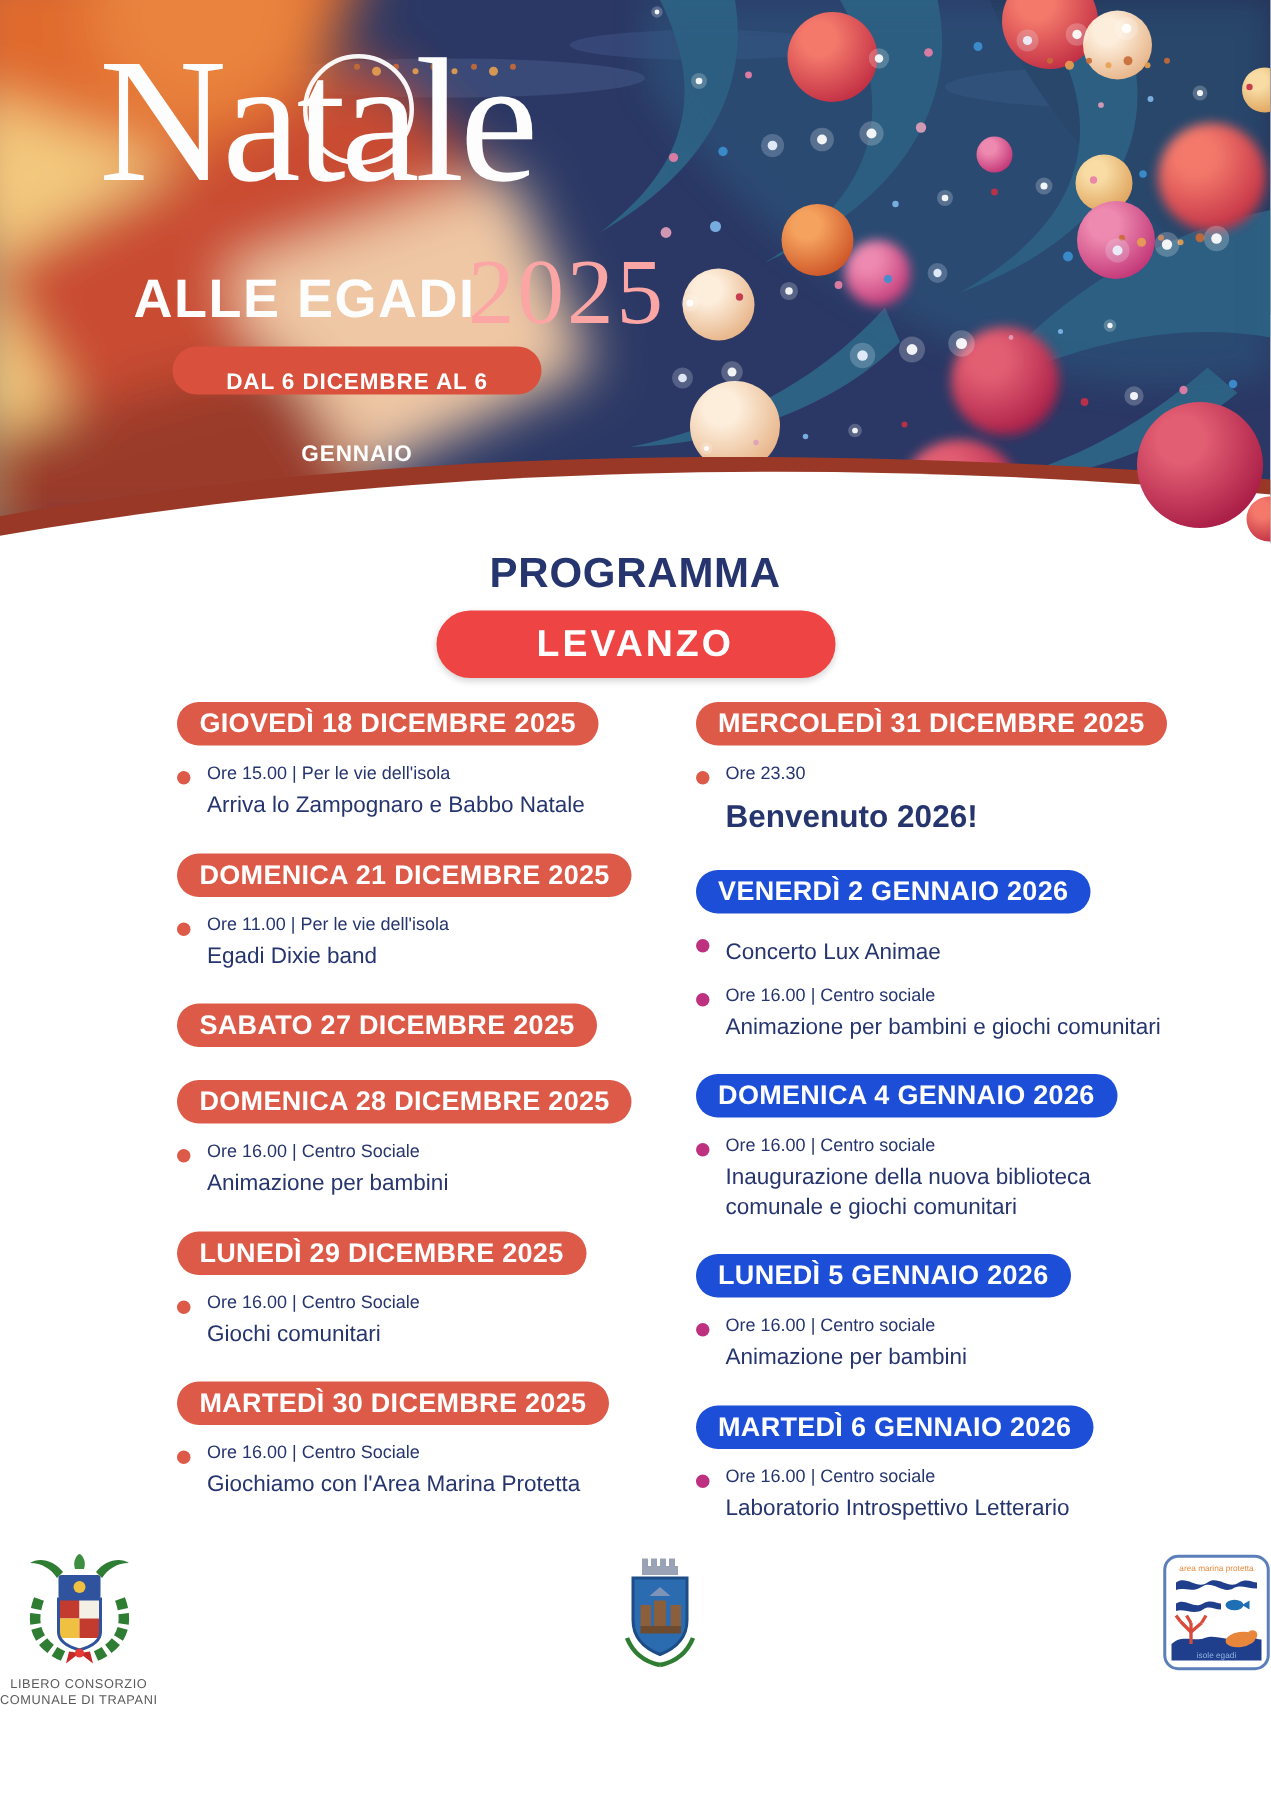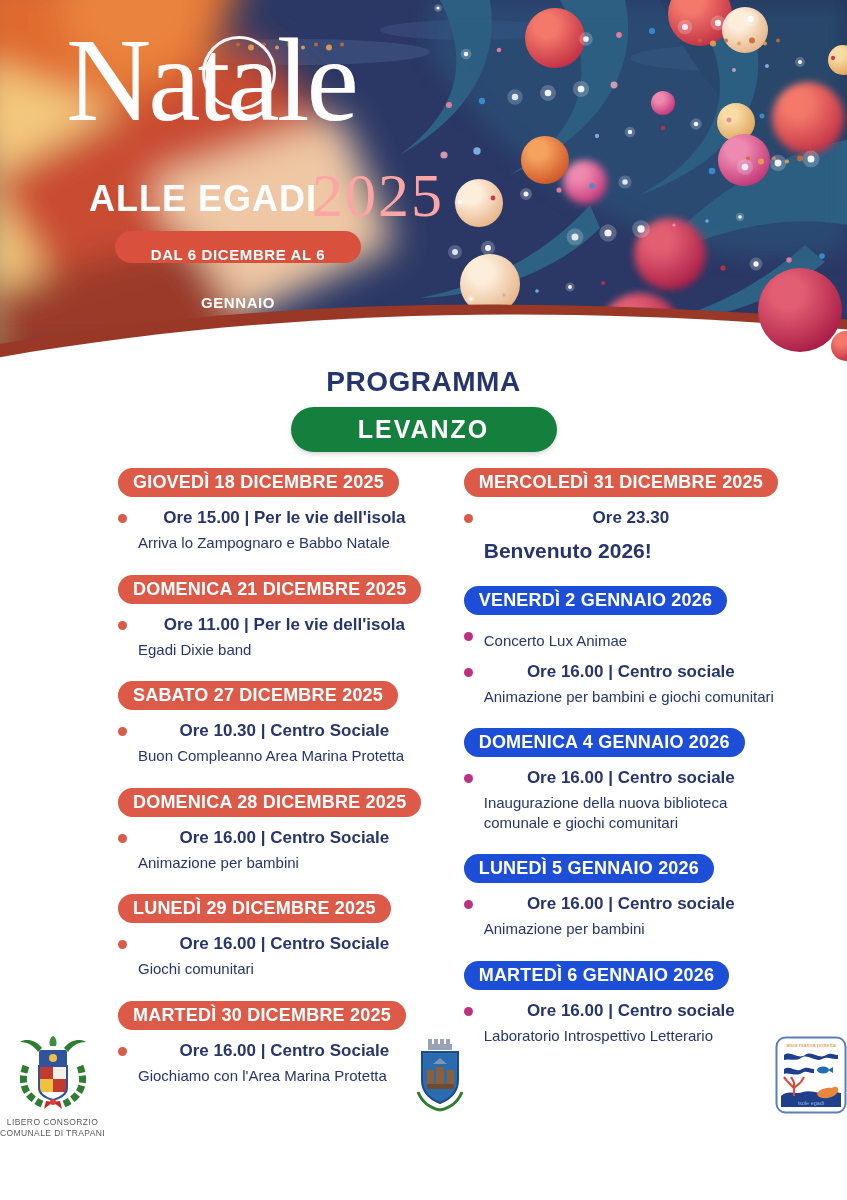--- a/index.html
+++ b/index.html
@@ -30,40 +30,40 @@
     background:#D9503C;color:#fff;font-weight:bold;font-size:15px;letter-spacing:.6px;
     text-align:center;line-height:48px;
   }
   
   .programma{
     margin:4px 0 0 0;text-align:center;
     font-size:28px;font-weight:bold;color:#26356E;letter-spacing:.5px;
   }
   .levanzo-pill{
     margin:9px auto 0 auto;width:266px;height:45px;border-radius:23px;
-    background:#15803d;box-shadow:0 2px 5px rgba(0,0,0,.18);
+    background:#ef4444;box-shadow:0 2px 5px rgba(0,0,0,.18);
     color:#fff;font-weight:bold;font-size:25px;letter-spacing:2px;
     text-align:center;line-height:45px;
   }
   
   .columns{position:absolute;top:468px;left:118px;width:660px;display:flex;gap:33px;}
   .col{width:322px;}
   .event-group{margin-bottom:22px;}
   .date-pill{
     display:inline-block;padding:4px 15px;border-radius:17px;
     color:#fff;font-weight:bold;font-size:18px;letter-spacing:.2px;white-space:nowrap;
   }
   .date-pill.december{background:#DD5A49;}
   .date-pill.january{background:#1d4ed8;}
   .event-item{display:flex;gap:11px;margin-top:11px;}
   .bullet{flex:0 0 auto;width:9px;height:9px;border-radius:50%;margin-top:6px;}
   .bullet.december{background:#DD5A49;}
   .bullet.january{background:#BE3181;}
   .event-text{flex:1;}
-  .time{font-weight:bold;font-size:17px;color:#26356E;text-align:center;}
+  .time{font-weight:normal;font-size:12px;color:#26356E;}
   .desc{margin-top:5px;font-size:15px;color:#26356E;line-height:1.3;}
   .desc.emphasis{font-size:21px;font-weight:bold;margin-top:9px;}
   
   .footer{position:absolute;top:1036px;left:0;width:847px;display:flex;justify-content:space-between;align-items:flex-start;gap:52px;}
   .logo-block{display:flex;flex-direction:column;align-items:center;}
   .logo-caption{margin-top:3px;text-align:center;font-size:8.5px;color:#5A5A5A;letter-spacing:.4px;line-height:1.3;}
 </style>
 </head>
 <body>
 
@@ -299,29 +299,20 @@
     <div class="event-text">
       <div class="time">Ore 11.00 | Per le vie dell'isola</div>
       <div class="desc">Egadi Dixie band</div>
     </div>
   </div>
 </div>
   </section>
 
   <section class="event-group">
     <div class="date-pill december">SABATO 27 DICEMBRE 2025</div>
-    <div class="items">
-  <div class="event-item">
-    <span class="bullet december"></span>
-    <div class="event-text">
-      <div class="time">Ore 10.30 | Centro Sociale</div>
-      <div class="desc">Buon Compleanno Area Marina Protetta</div>
-    </div>
-  </div>
-</div>
   </section>
 
   <section class="event-group">
     <div class="date-pill december">DOMENICA 28 DICEMBRE 2025</div>
     <div class="items">
   <div class="event-item">
     <span class="bullet december"></span>
     <div class="event-text">
       <div class="time">Ore 16.00 | Centro Sociale</div>
       <div class="desc">Animazione per bambini</div>

